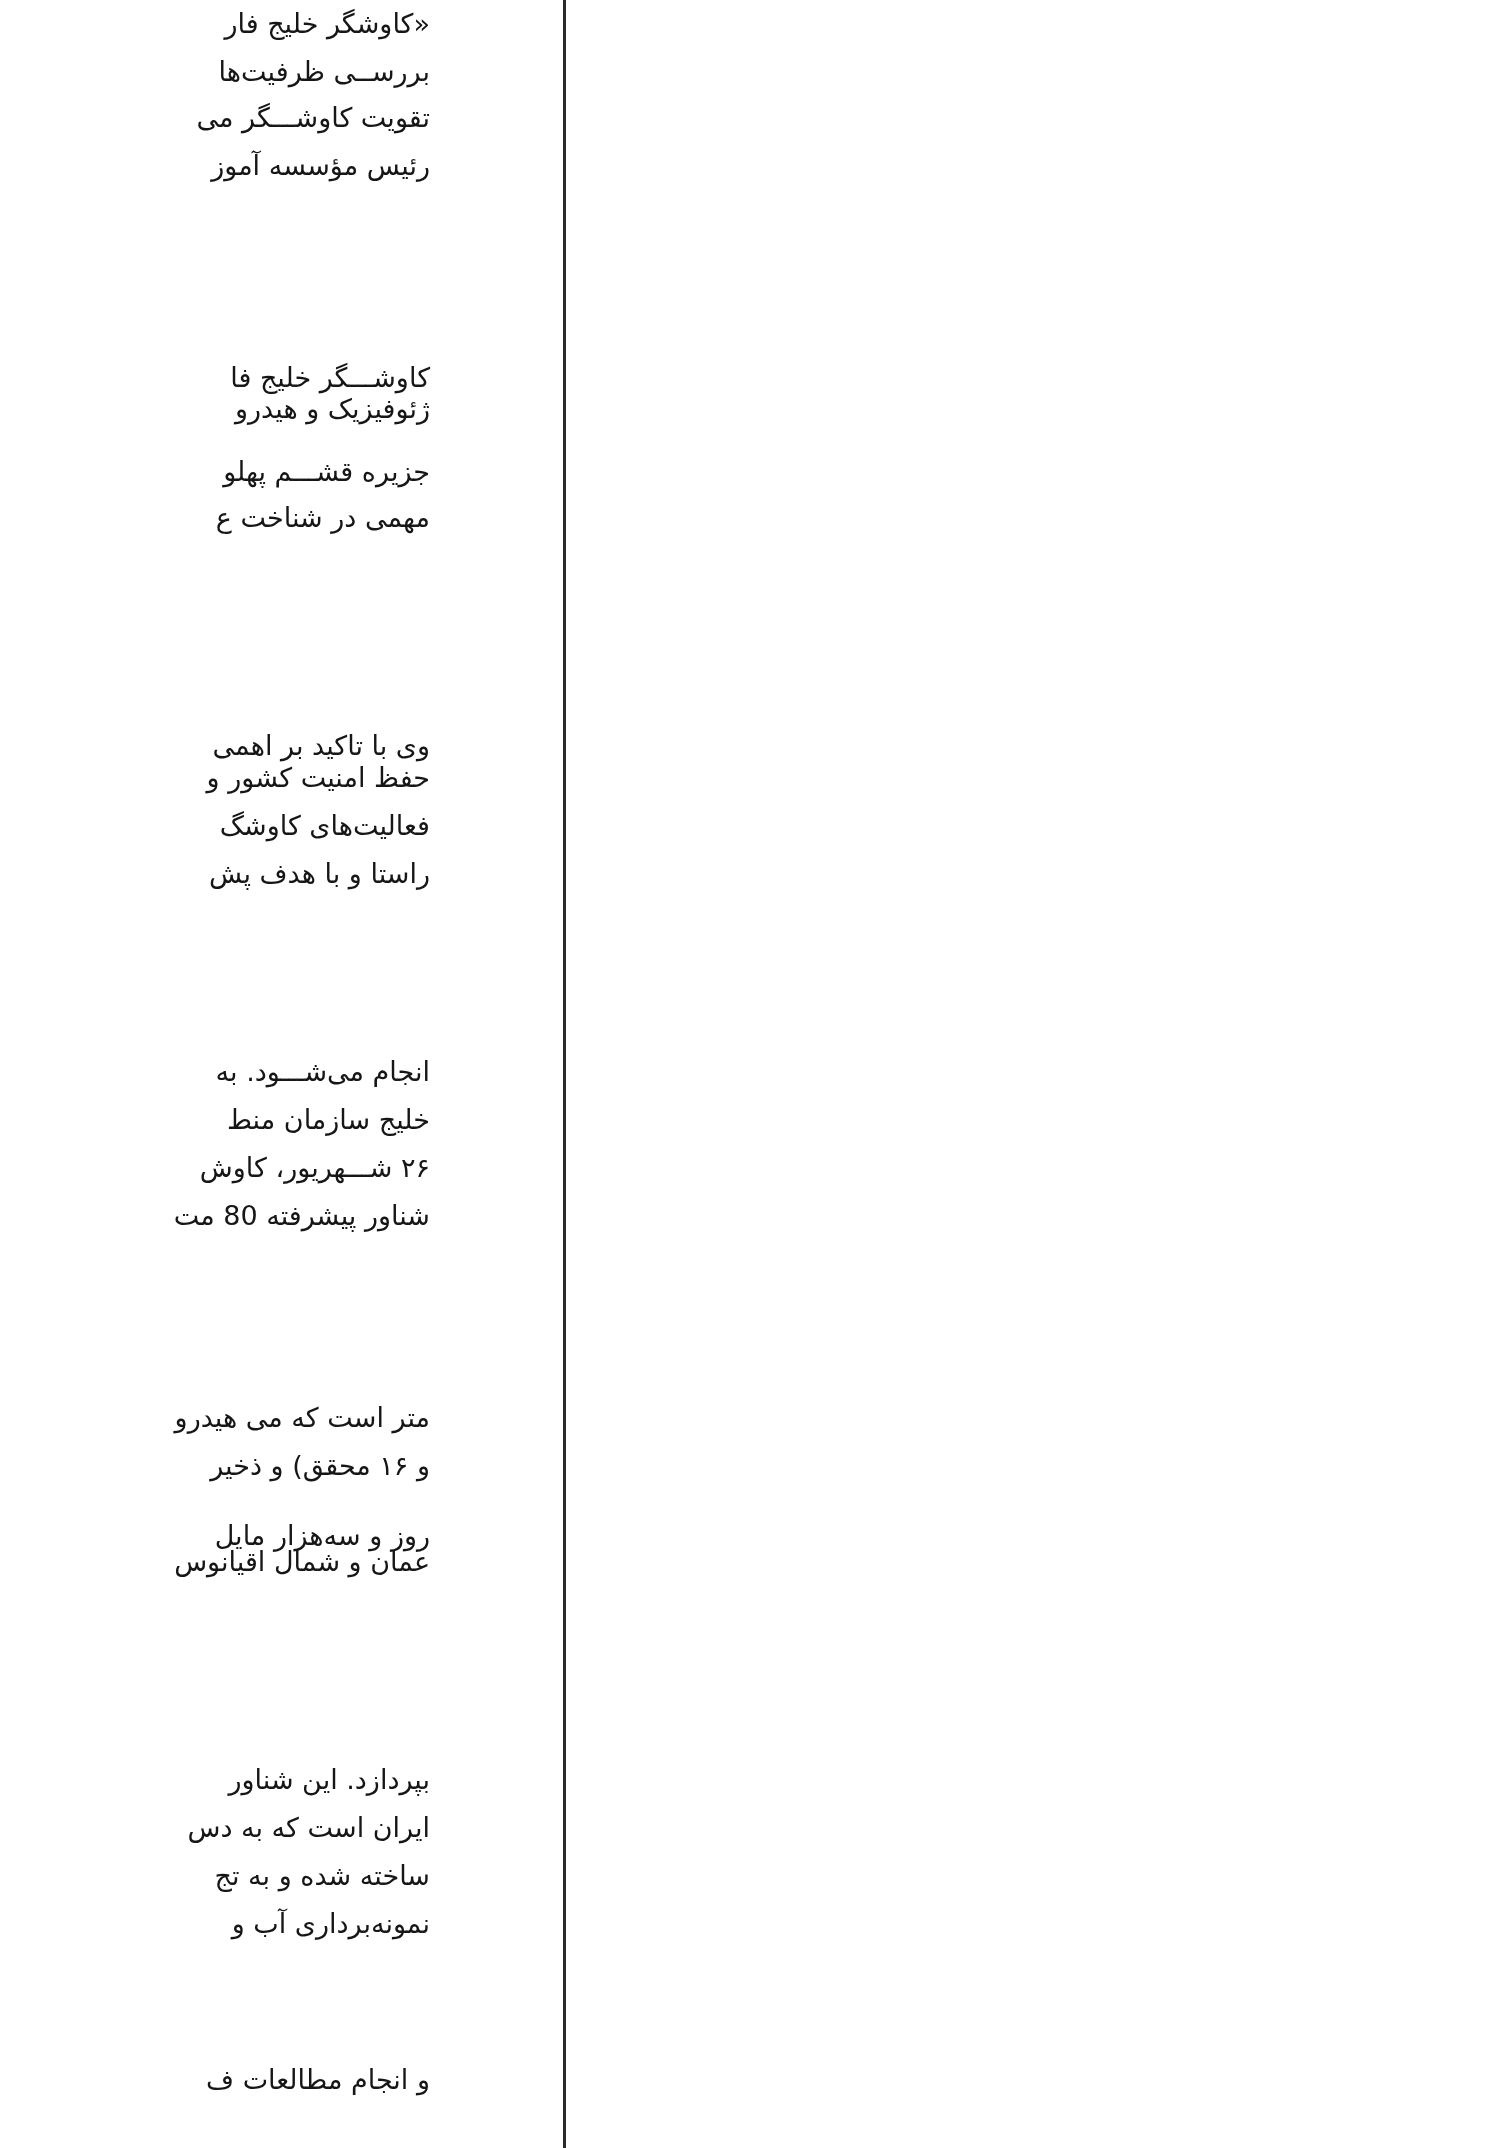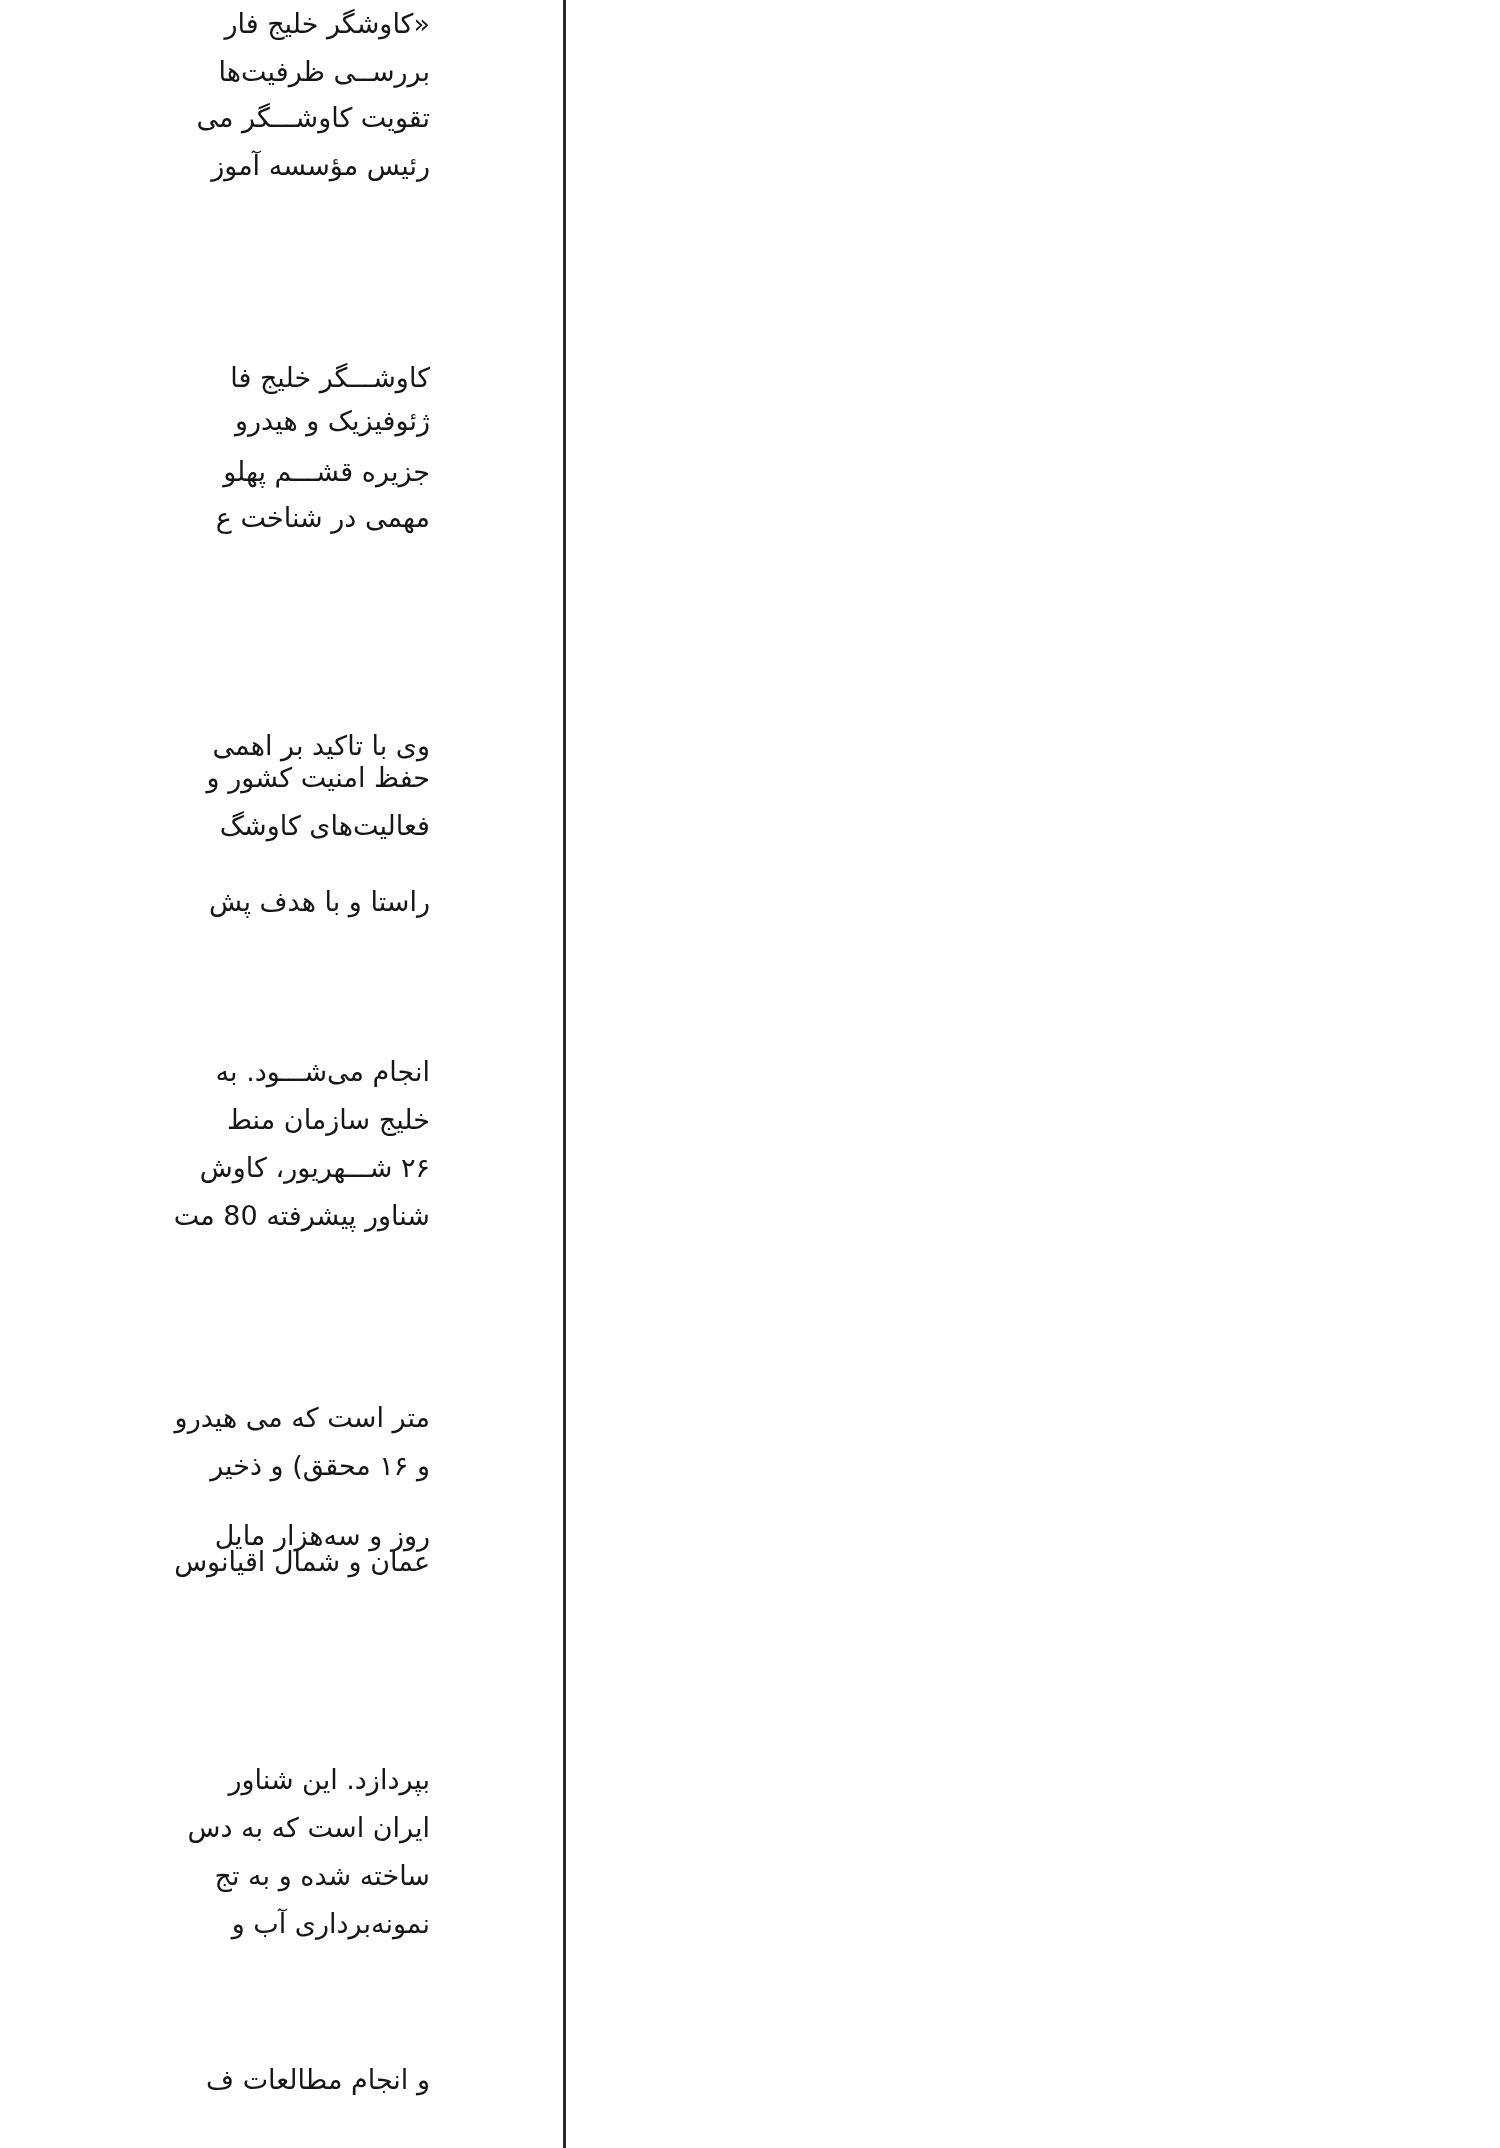--- a/index.html
+++ b/index.html
@@ -18,27 +18,27 @@
 </head>
 <body>
 
 <div>
   <div class="col col-left" id="leftCol">
       <div class="line" style="top: 1px;">«کاوشگر خلیج فار</div>
       <div class="line" style="top: 49px;">بررســی ظرفیت‌ها</div>
       <div class="line" style="top: 95px;">تقویت کاوشـــگر می</div>
       <div class="line" style="top: 143px;">رئیس مؤسسه آموز</div>
       <div class="line" style="top: 355px;">کاوشـــگر خلیج فا</div>
-      <div class="line" style="top: 398px;">ژئوفیزیک و هیدرو</div>
+      <div class="line" style="top: 386px;">ژئوفیزیک و هیدرو</div>
       <div class="line" style="top: 449px;">جزیره قشـــم پهلو</div>
       <div class="line" style="top: 495px;">مهمی در شناخت ع</div>
       <div class="line" style="top: 707px; margin-top: 16px;">وی با تاکید بر اهمی</div>
       <div class="line" style="top: 755px;">حفظ امنیت کشور و</div>
       <div class="line" style="top: 803px;">فعالیت‌های کاوشگ</div>
-      <div class="line" style="top: 879px;">راستا و با هدف پش</div>
+      <div class="line" style="top: 851px;">راستا و با هدف پش</div>
       <div class="line" style="top: 1049px;">انجام می‌شـــود. به</div>
       <div class="line" style="top: 1097px;">خلیج سازمان منط</div>
       <div class="line" style="top: 1145px;">۲۶ شـــهریور، کاوش</div>
       <div class="line" style="top: 1193px;">شناور پیشرفته 80 مت</div>
       <div class="line" style="top: 1395px;">متر است که می هیدرو</div>
       <div class="line" style="top: 1443px;">و ۱۶ محقق) و ذخیر</div>
       <div class="line" style="top: 1513px;">روز و سه‌هزار مایل</div>
       <div class="line" style="top: 1539px;">عمان و شمال اقیانوس</div>
       <div class="line" style="top: 1757px;">بپردازد.  این شناور</div>
       <div class="line" style="top: 1805px;">ایران است که به دس</div>

